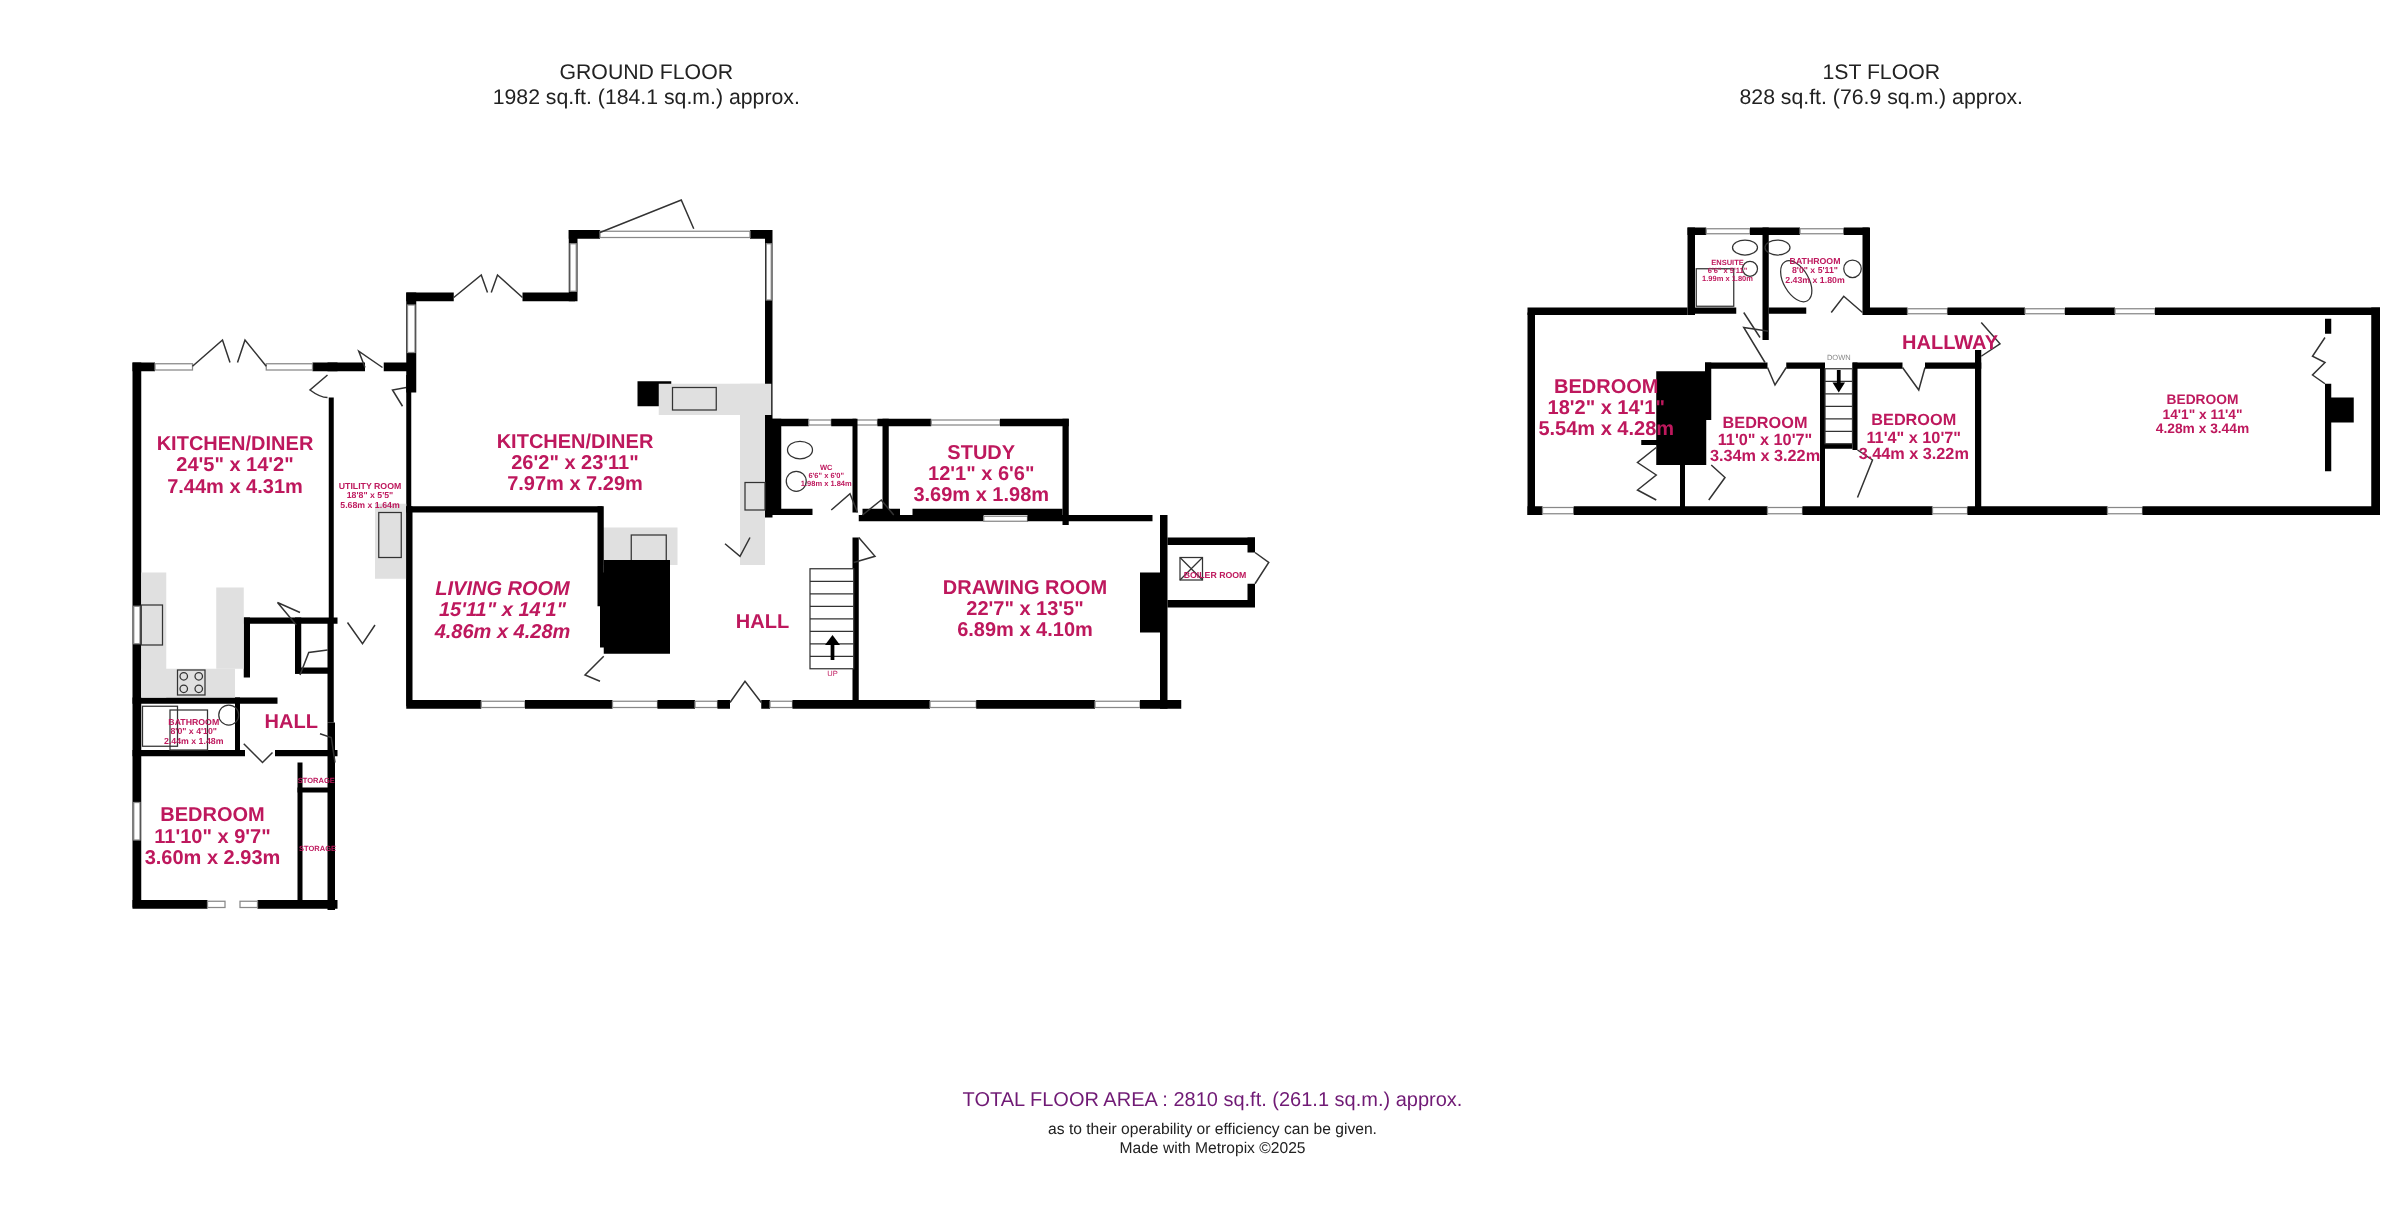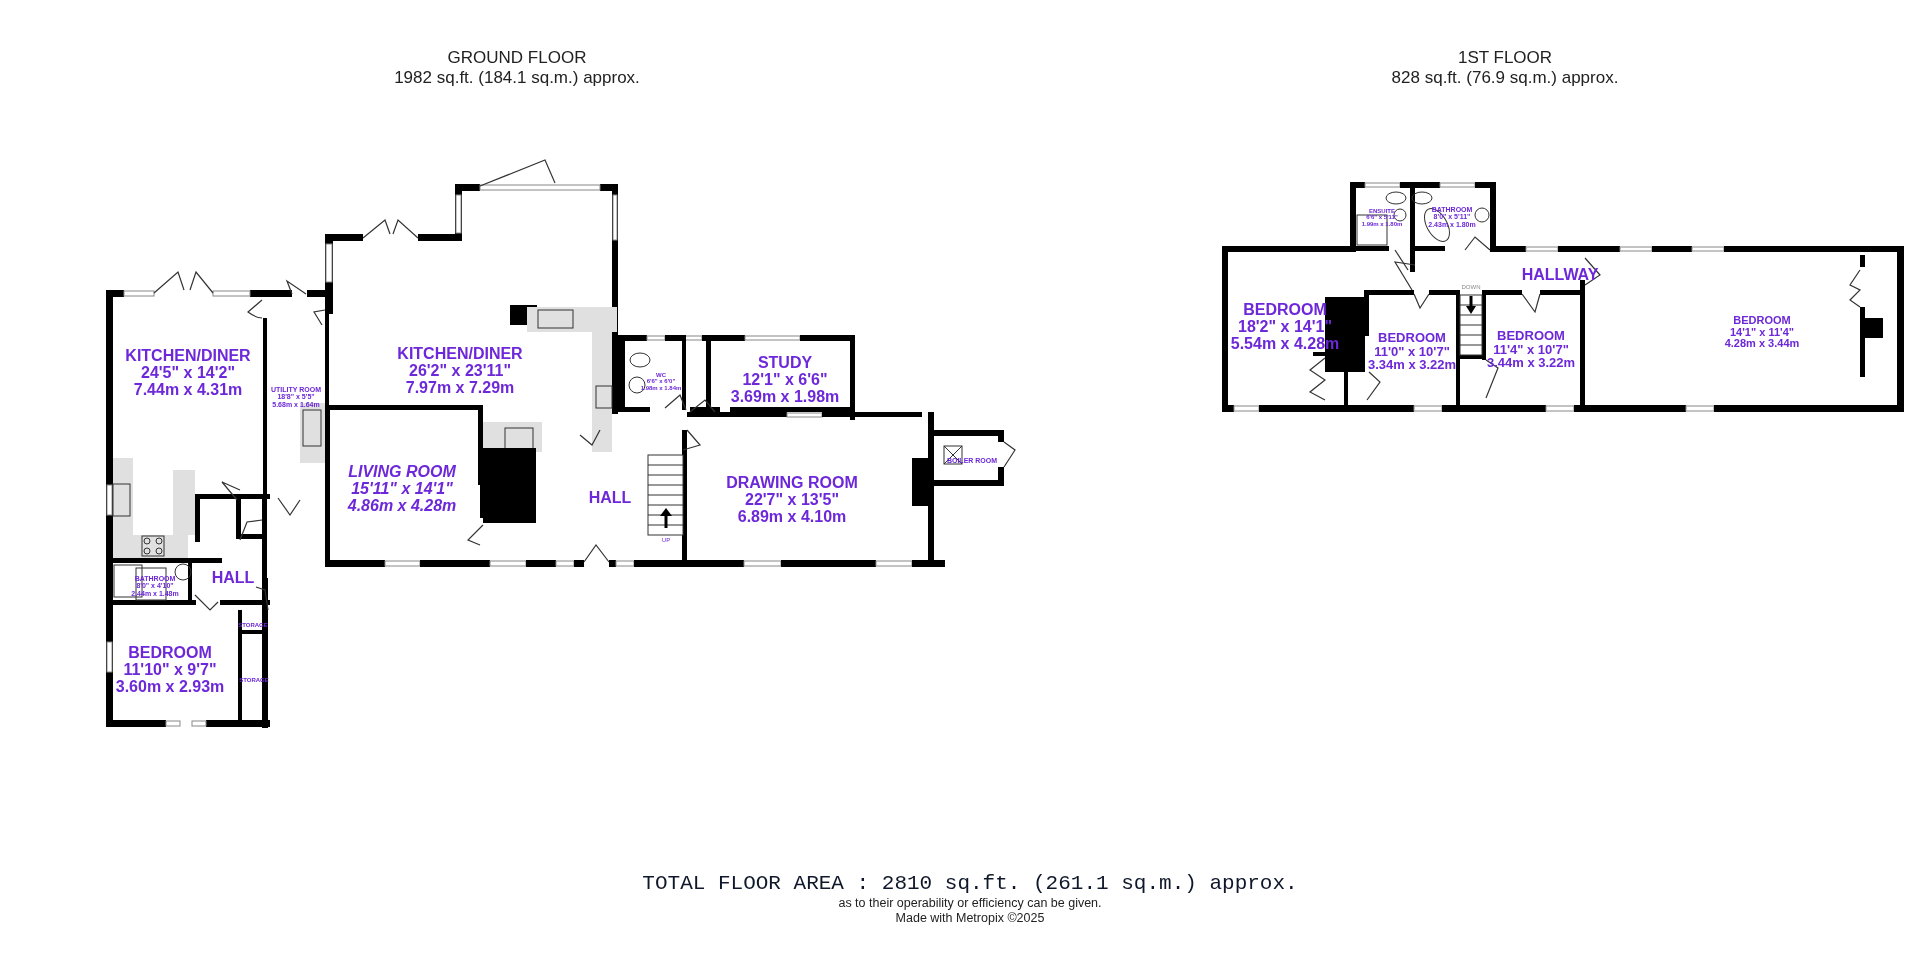--- a/index.html
+++ b/index.html
@@ -1,27 +1,27 @@
 <!DOCTYPE html>
 <html><head>
 <meta charset="utf-8">
 <style>
   html, body { margin:0; padding:0; background:#ffffff; }
   body { width:1920px; height:977px; position:relative; overflow:hidden; font-family:"Liberation Sans", sans-serif; color:#111; }
   .title { position:absolute; text-align:center; font-size:17px; line-height:20px; color:#222; }
-  .room-label { position:absolute; text-align:center; font-weight:bold; color:#6d28d9; line-height:1.05; white-space:nowrap; transform:translateX(-50%); }
+  .room-label { position:absolute; text-align:center; font-weight:bold; color:#be185d; line-height:1.05; white-space:nowrap; transform:translateX(-50%); }
   .room-label .name { display:block; }
   .room-label .dim { display:block; }
   .big { font-size:16px; }
   .med { font-size:13px; }
   .small { font-size:7px; }
   .tiny { font-size:6px; }
   svg.plan { position:absolute; left:0; top:0; }
   .footer { position:absolute; left:620px; width:700px; text-align:center; }
-  .total { top:872px; font-size:21px; color:#0f172a;font-family:Liberation Mono, monospace; }
+  .total { top:872px; font-size:16px; color:#701a75; }
   .disclaimer { top:896px; font-size:12.5px; line-height:15px; color:#222; }
 </style>
 </head>
 <body>
 
 <div class="title" style="left:367px; top:48px; width:300px;">
   <div>GROUND FLOOR</div>
   <div>1982 sq.ft. (184.1 sq.m.) approx.</div>
 </div>
 <div class="title" style="left:1355px; top:48px; width:300px;">
@@ -313,21 +313,21 @@
 <div class="room-label tiny" style="left:661px; top:372px;">
   <span class="name">WC</span>
   <span class="dim">6'6"  x 6'0"</span>
   <span class="dim">1.98m  x 1.84m</span>
 </div>
 <div class="room-label big" style="left:785px; top:355px;">
   <span class="name">STUDY</span>
   <span class="dim">12'1"  x 6'6"</span>
   <span class="dim">3.69m  x 1.98m</span>
 </div>
-<div class="room-label big" style="left:792px; top:463px;margin-top:12px;">
+<div class="room-label big" style="left:820px; top:463px;">
   <span class="name">DRAWING ROOM</span>
   <span class="dim">22'7"  x 13'5"</span>
   <span class="dim">6.89m  x 4.10m</span>
 </div>
 <div class="room-label small" style="left:972px; top:457px;">
   <span class="name">BOILER ROOM</span>
 </div>
 <div class="room-label small" style="left:155px; top:575px;">
   <span class="name">BATHROOM</span>
   <span class="dim">8'0"  x 4'10"</span>

